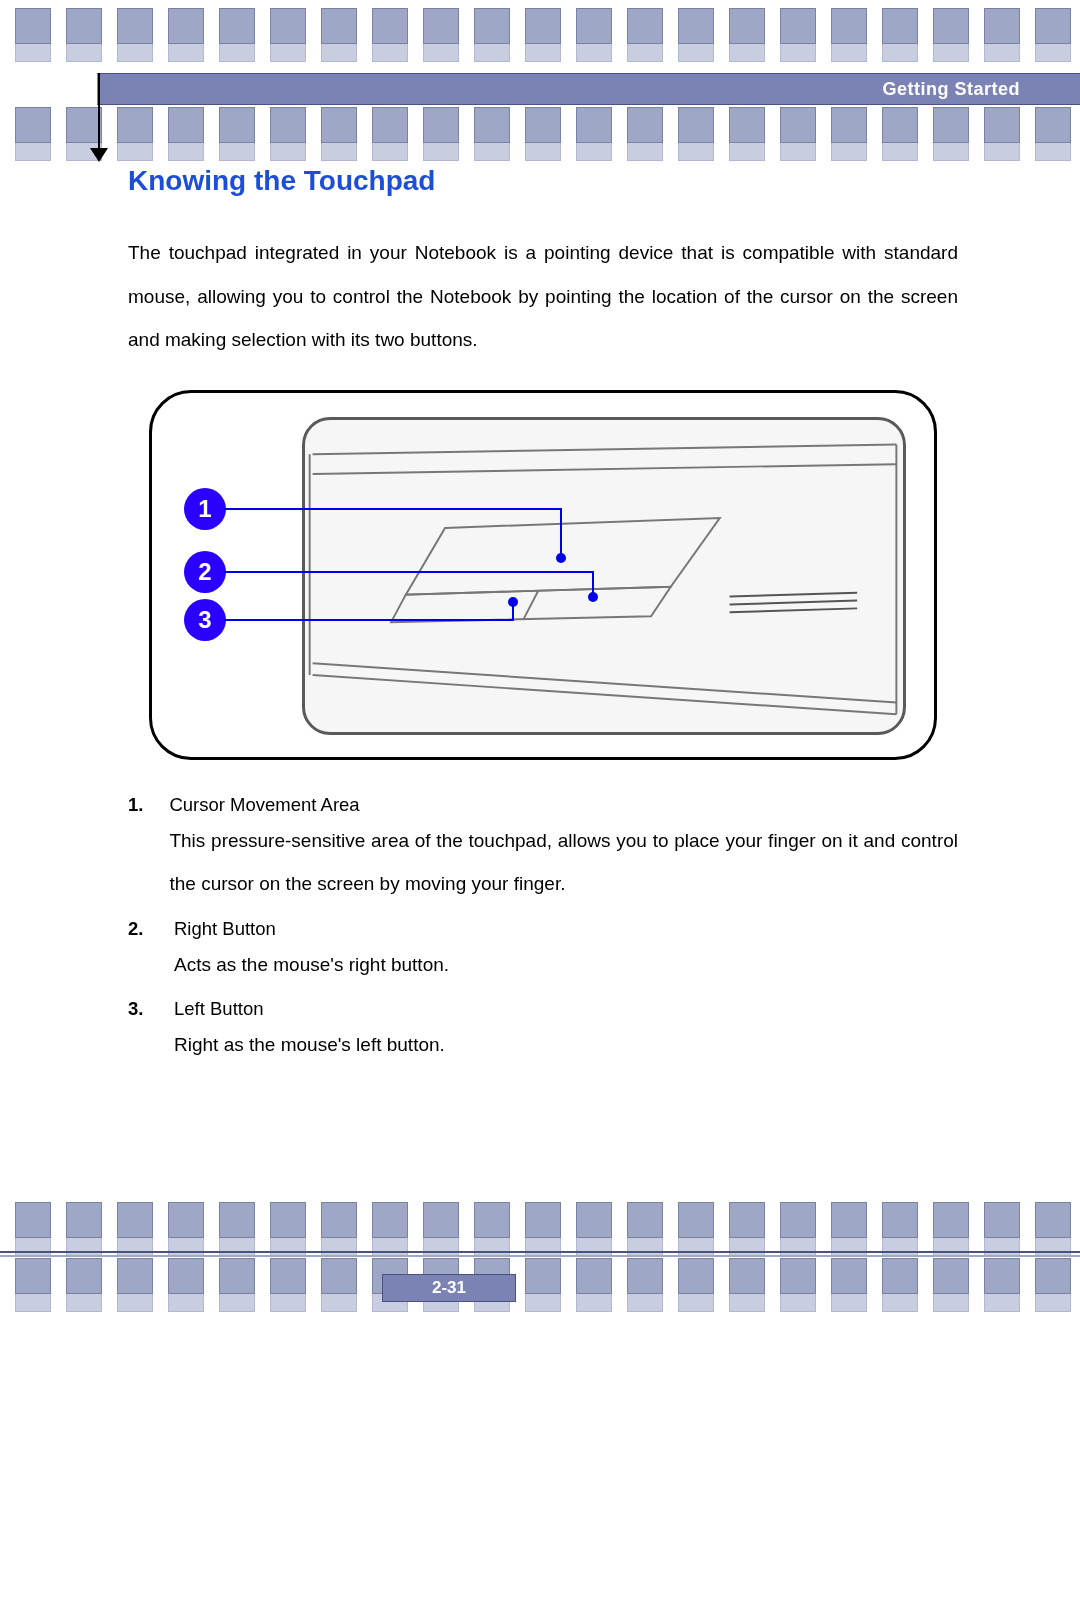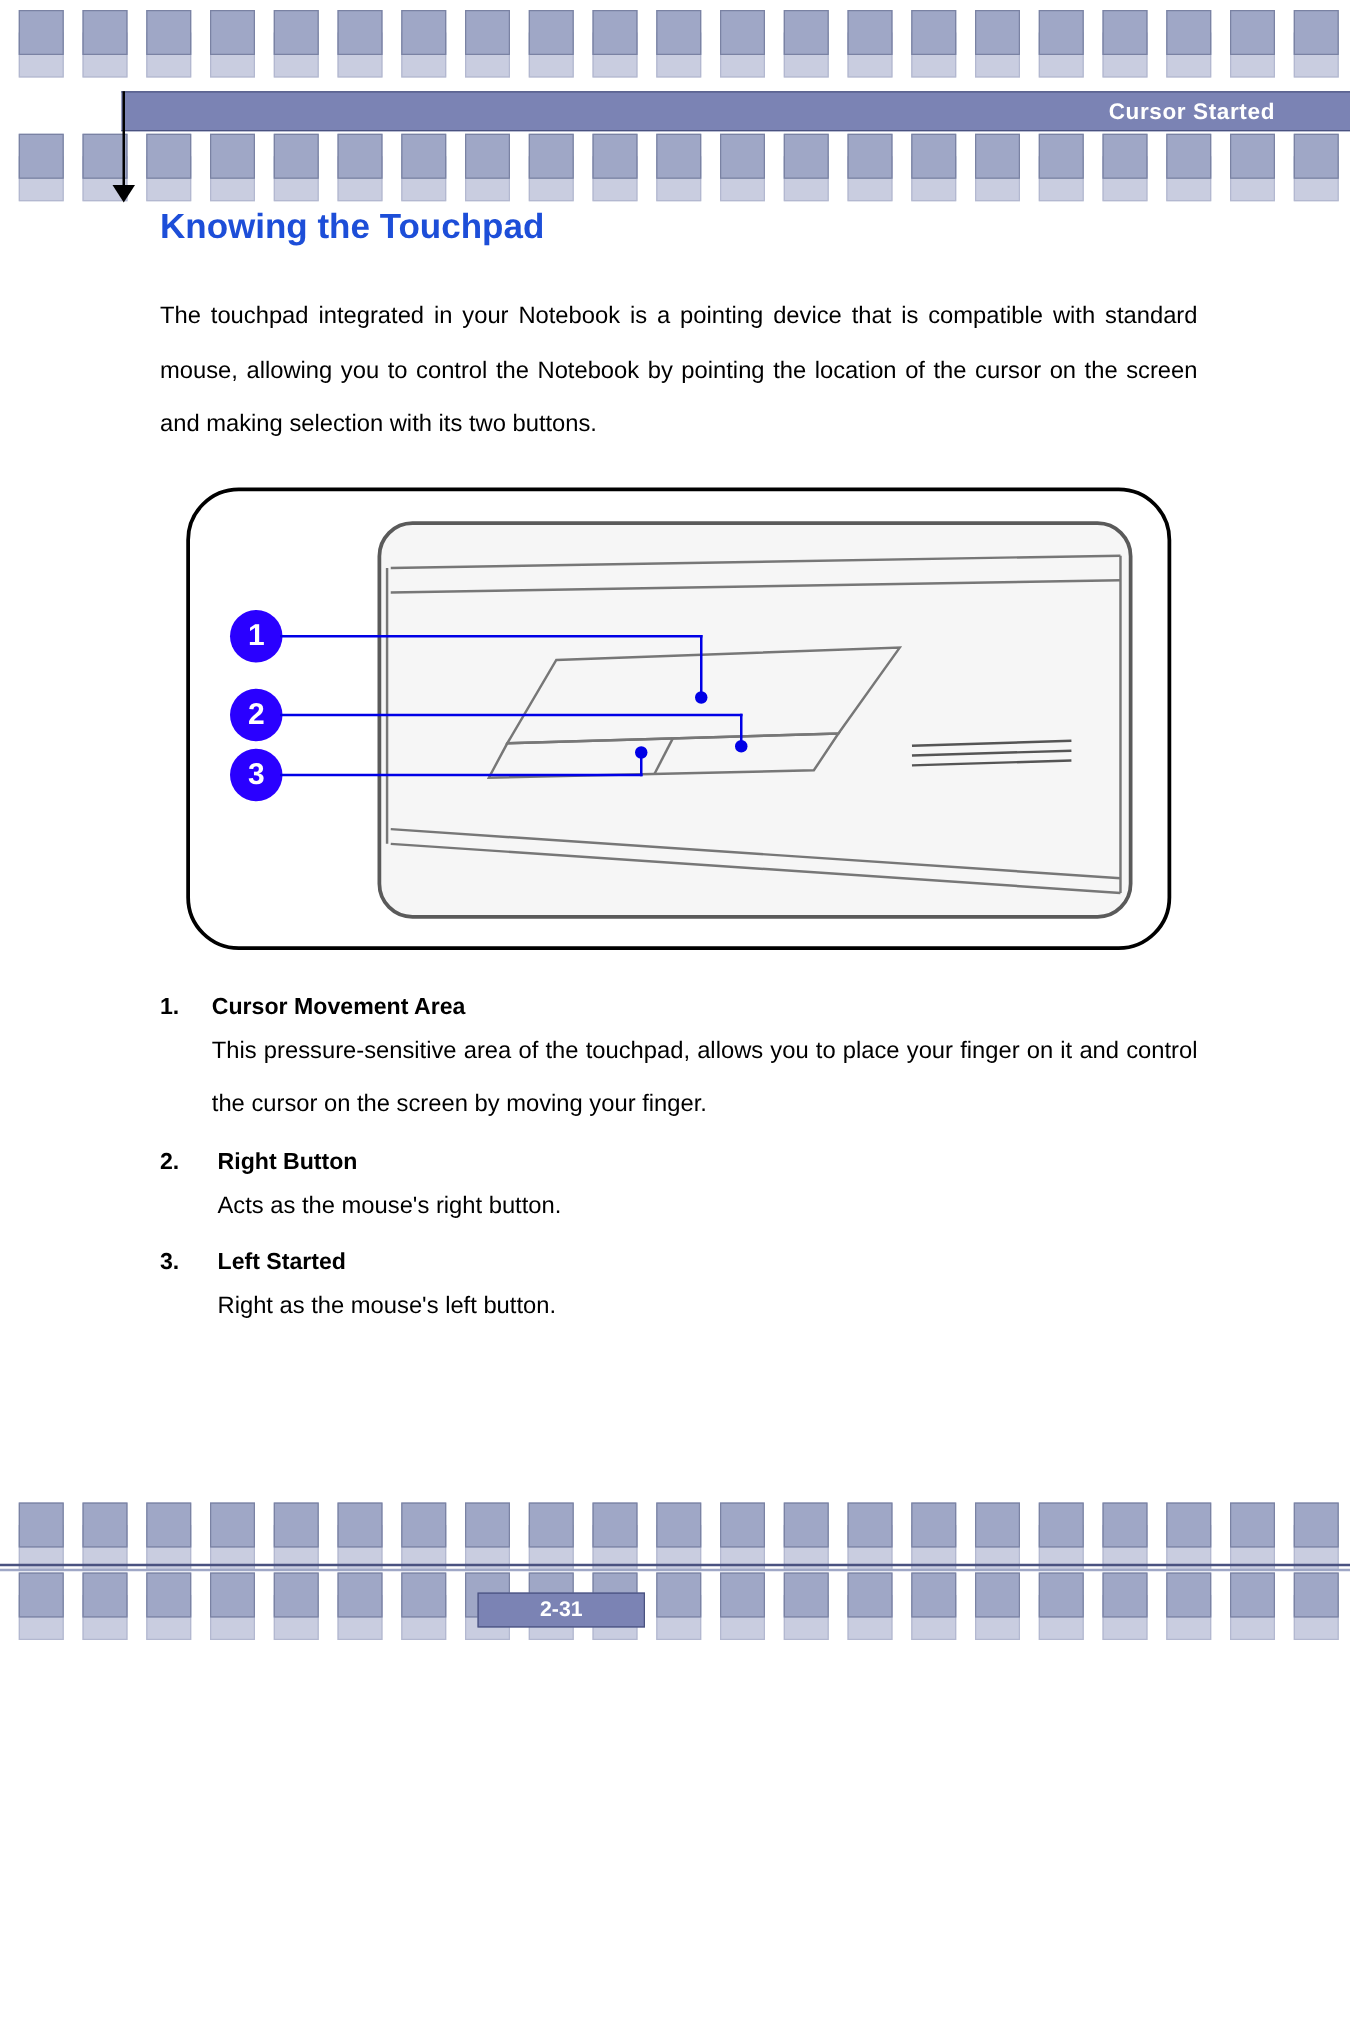--- a/index.html
+++ b/index.html
@@ -156,21 +156,21 @@
     display:flex;
     gap: 26px;
     margin-bottom: 12px;
   }
   .nnum {
     font-weight:bold;
     font-size:18.5px;
     width: 20px;
   }
   .nbody .ntitle {
-    font-weight:bold;
+    font-weight:normal;
     font-size:18.5px;
     margin-bottom: 4px;
   }
   .nbody .ntext {
     font-size:19px;
     line-height:2.25;
     text-align: justify;
   }
 
   
@@ -376,21 +376,21 @@
     <div class="sq"></div>
     <div class="sq"></div>
     <div class="sq"></div>
     <div class="sq"></div>
     <div class="sq"></div>
     <div class="sq"></div>
     <div class="sq"></div>
   </div>
 
 <div class="header-bar">
-  <span>Cursor Started</span>
+  <span>Getting Started</span>
 </div>
 <div class="arrow-stem"></div>
 <div class="arrow-head"></div>
 
 <div class="content">
   <div class="h1">Knowing the Touchpad</div>
   <div class="intro">The touchpad integrated in your Notebook is a pointing device that is compatible with standard mouse, allowing you to control the Notebook by pointing the location of the cursor on the screen and making selection with its two buttons.</div>
 
   <div class="diagram">
     <div class="inner-illus">
@@ -451,21 +451,21 @@
     <div class="nitem">
       <div class="nnum">2.</div>
       <div class="nbody">
         <div class="ntitle">Right Button</div>
         <div class="ntext">Acts as the mouse's right button.</div>
       </div>
     </div>
     <div class="nitem">
       <div class="nnum">3.</div>
       <div class="nbody">
-        <div class="ntitle">Left Started</div>
+        <div class="ntitle">Left Button</div>
         <div class="ntext">Right as the mouse's left button.</div>
       </div>
     </div>
   </div>
 </div>
 
 <div class="footer-line"></div>
 <div class="footer-line footer-line2"></div>
 <div class="footer-bar">
   <span>2-31</span>

